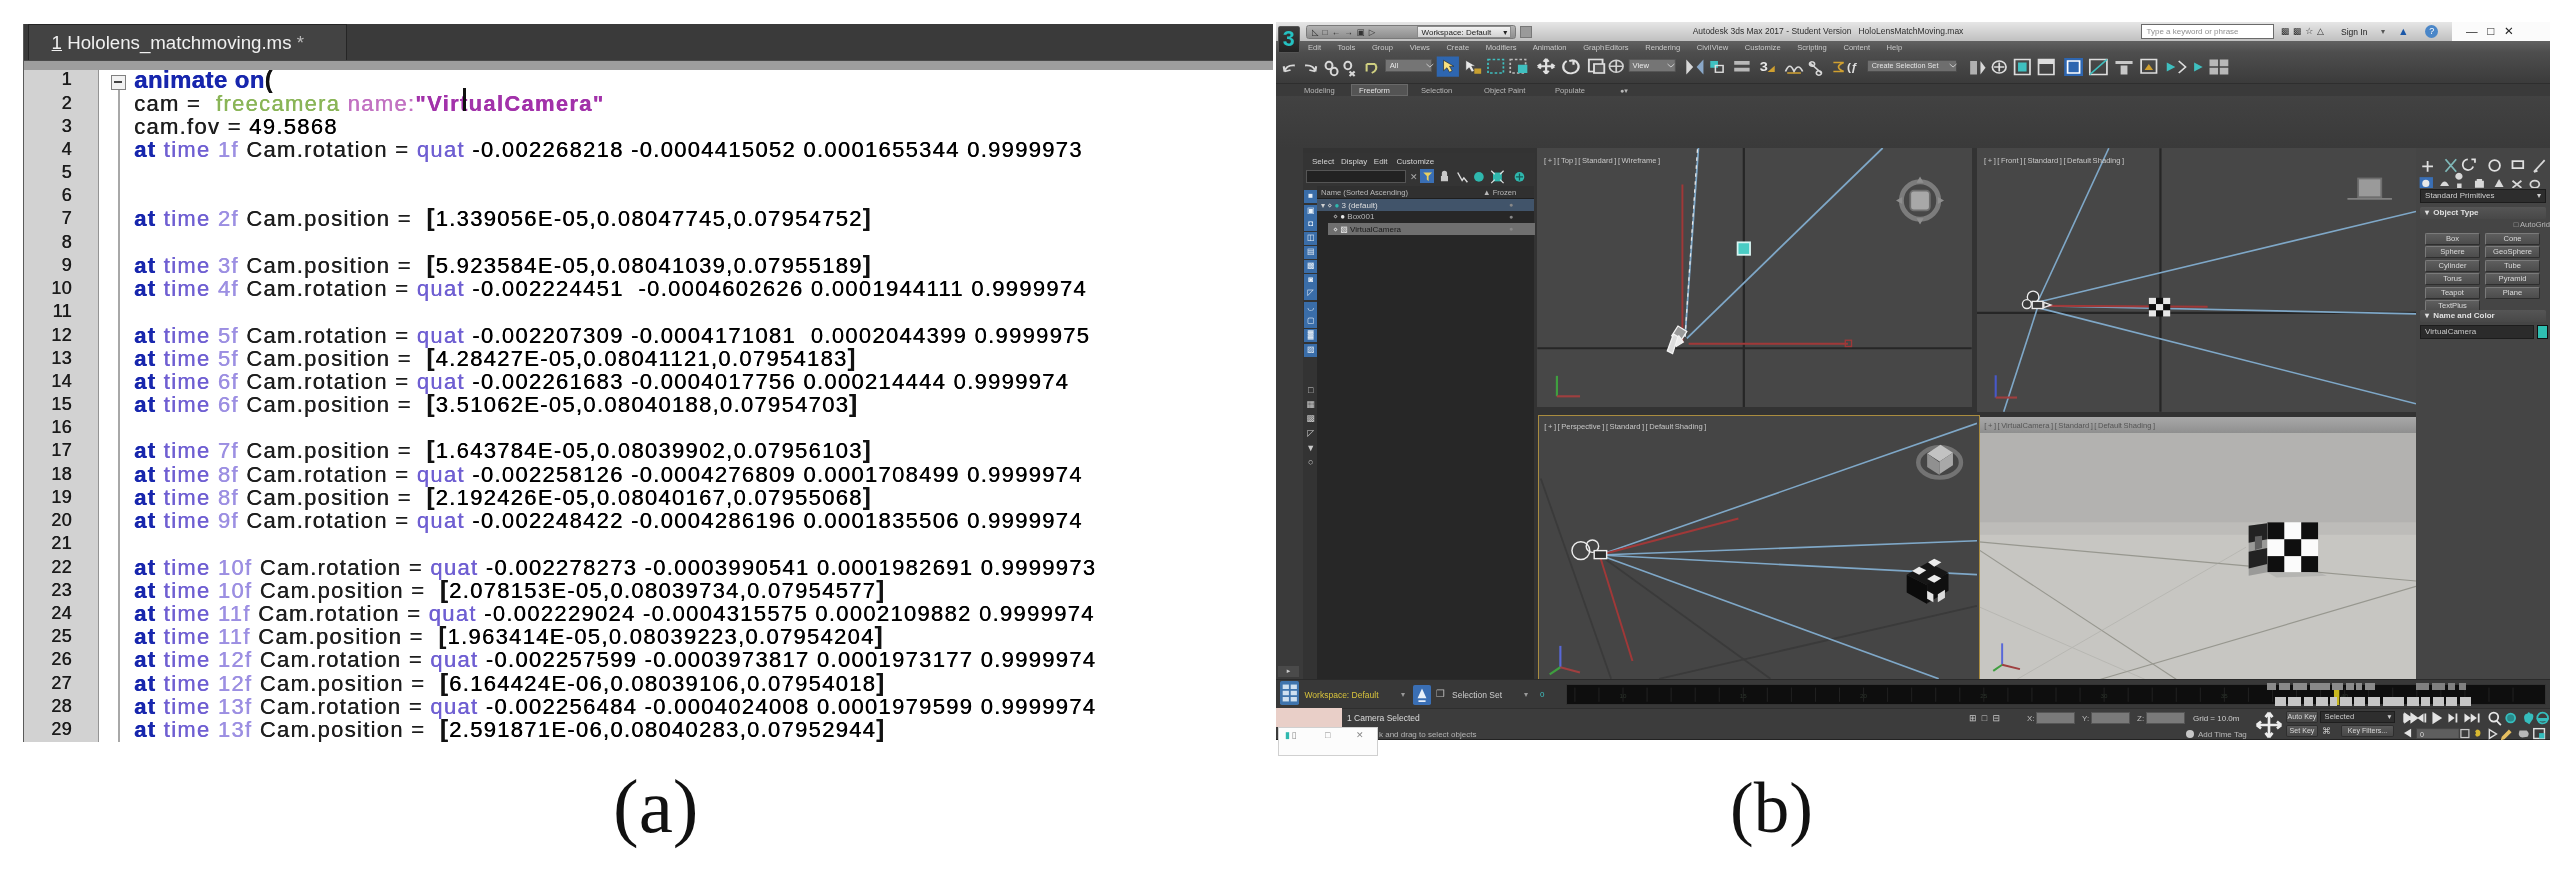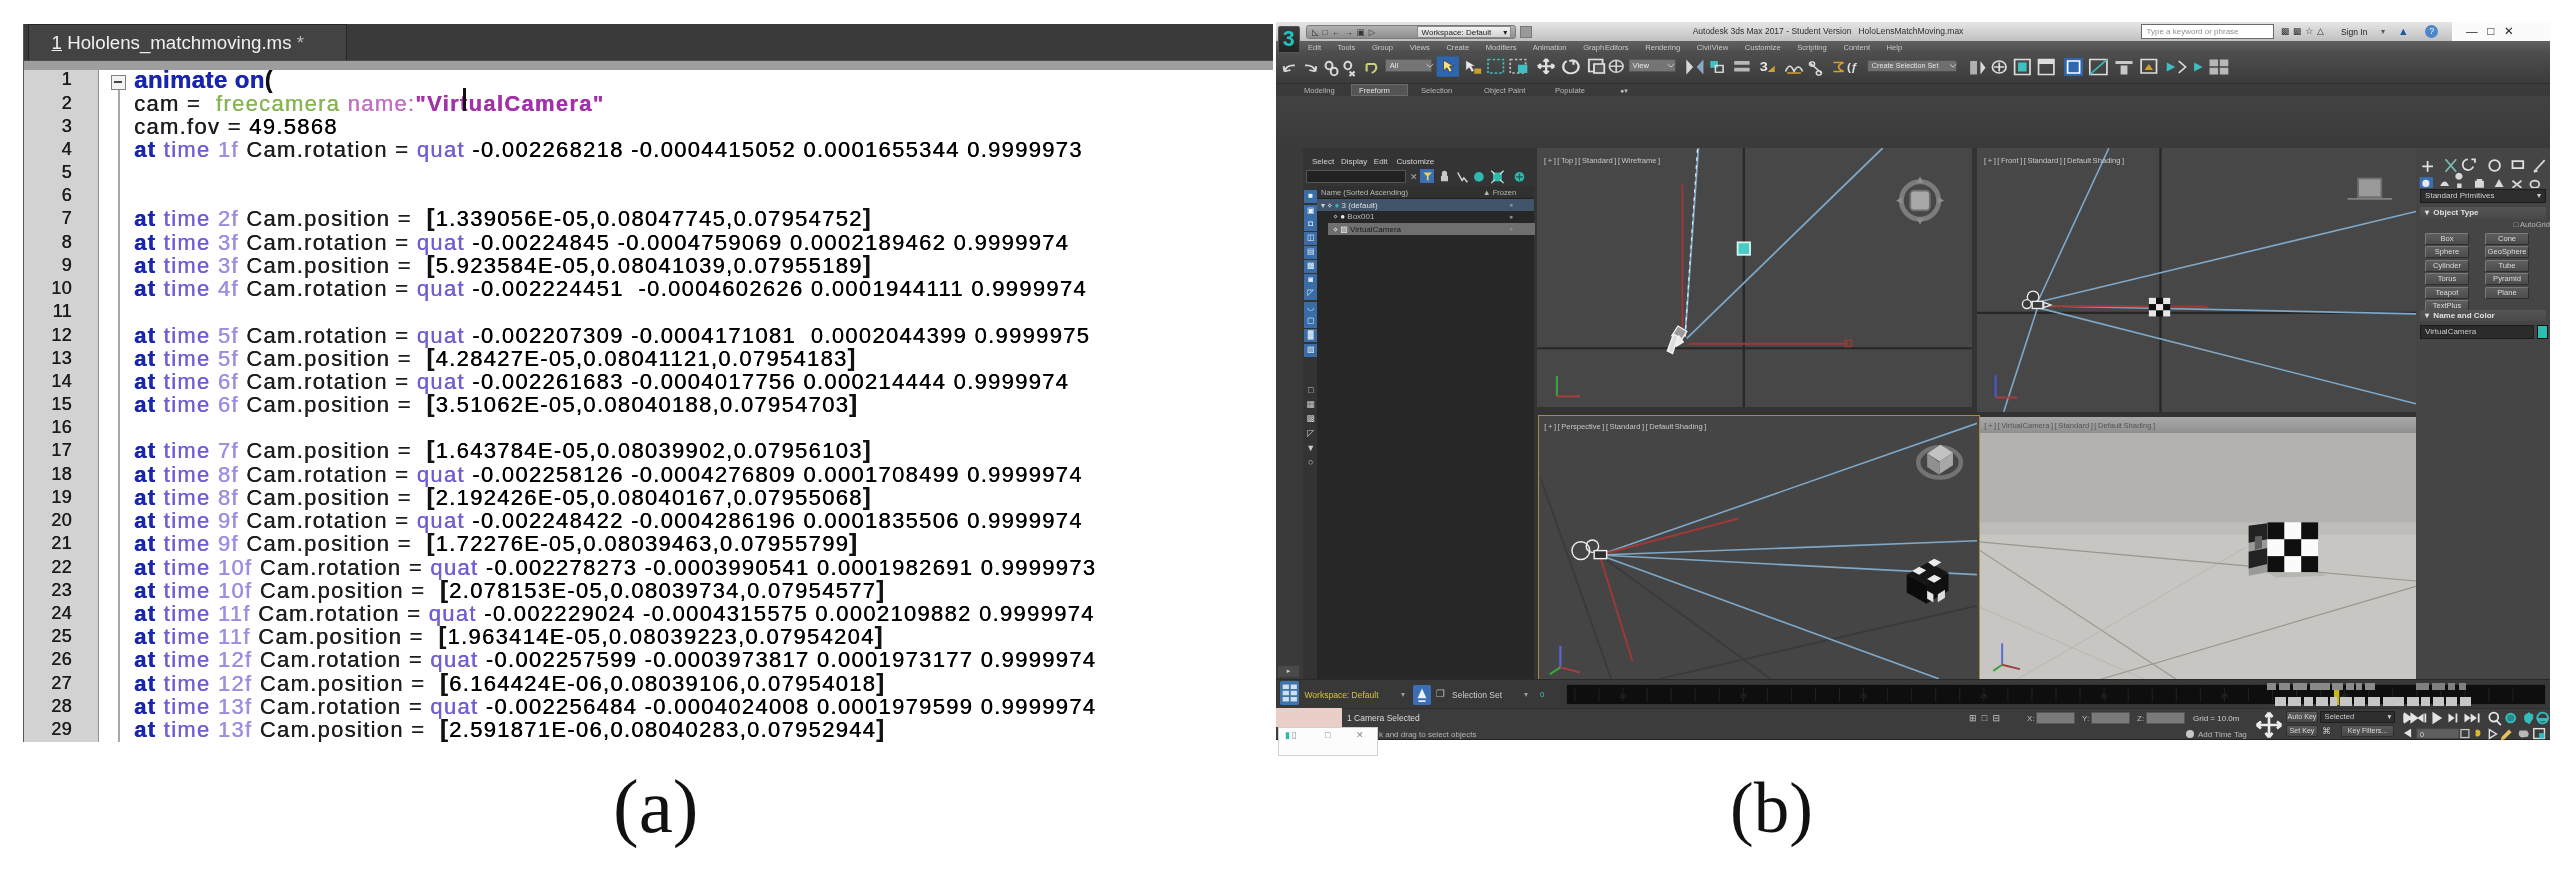--- a/index.html
+++ b/index.html
@@ -71,32 +71,30 @@
 <div class="ln" style="top:625px">28</div>
 <div class="ln" style="top:648px">29</div>
   </div>
   <div id="foldline"></div>
   <div id="foldbox"></div>
 <div class="cl" style="top:-1.8px;font-size:18.7px;letter-spacing:0.4px"><span class="kw" style="font-size:24px">animate on</span><b class="blk">(</b></div>
 <div class="cl" style="top:21.5px">cam =&nbsp; <span class="grn">freecamera</span> <span class="pnk">name:</span><b class="mag">"Vir<span class="caret">t</span>ualCamera"</b></div>
 <div class="cl" style="top:45px">cam.fov = <span class="tl">49.5868</span></div>
 <div class="cl" style="top:68px"><span class="kw">at</span> <span class="pur">time</span> <span class="lp">1f</span> Cam.rotation = <span class="pur">quat</span> <span class="tl">-0.002268218 -0.0004415052 0.0001655344 0.9999973</span></div>
 <div class="cl" style="top:137px"><span class="kw">at</span> <span class="pur">time</span> <span class="lp">2f</span> Cam.position =&nbsp; <b class="blk">[</b><span class="tl">1.339056E-05,0.08047745,0.07954752</span><b class="blk">]</b></div>
-<div class="cl" style="top:161px"><span class="kw">at</span> <span class="pur">time</span> <span class="lp">3f</span> Cam.rotation = <span class="pur">quat</span> <span class="tl">-0.00224845 -0.0004759069 0.0002189462 0.9999974</span></div>
 <div class="cl" style="top:184px"><span class="kw">at</span> <span class="pur">time</span> <span class="lp">3f</span> Cam.position =&nbsp; <b class="blk">[</b><span class="tl">5.923584E-05,0.08041039,0.07955189</span><b class="blk">]</b></div>
 <div class="cl" style="top:207px"><span class="kw">at</span> <span class="pur">time</span> <span class="lp">4f</span> Cam.rotation = <span class="pur">quat</span> <span class="tl">-0.002224451  -0.0004602626 0.0001944111 0.9999974</span></div>
 <div class="cl" style="top:254px"><span class="kw">at</span> <span class="pur">time</span> <span class="lp">5f</span> Cam.rotation = <span class="pur">quat</span> <span class="tl">-0.002207309 -0.0004171081  0.0002044399 0.9999975</span></div>
 <div class="cl" style="top:277px"><span class="kw">at</span> <span class="pur">time</span> <span class="lp">5f</span> Cam.position =&nbsp; <b class="blk">[</b><span class="tl">4.28427E-05,0.08041121,0.07954183</span><b class="blk">]</b></div>
 <div class="cl" style="top:300px"><span class="kw">at</span> <span class="pur">time</span> <span class="lp">6f</span> Cam.rotation = <span class="pur">quat</span> <span class="tl">-0.002261683 -0.0004017756 0.000214444 0.9999974</span></div>
 <div class="cl" style="top:323px"><span class="kw">at</span> <span class="pur">time</span> <span class="lp">6f</span> Cam.position =&nbsp; <b class="blk">[</b><span class="tl">3.51062E-05,0.08040188,0.07954703</span><b class="blk">]</b></div>
 <div class="cl" style="top:369px"><span class="kw">at</span> <span class="pur">time</span> <span class="lp">7f</span> Cam.position =&nbsp; <b class="blk">[</b><span class="tl">1.643784E-05,0.08039902,0.07956103</span><b class="blk">]</b></div>
 <div class="cl" style="top:393px"><span class="kw">at</span> <span class="pur">time</span> <span class="lp">8f</span> Cam.rotation = <span class="pur">quat</span> <span class="tl">-0.002258126 -0.0004276809 0.0001708499 0.9999974</span></div>
 <div class="cl" style="top:416px"><span class="kw">at</span> <span class="pur">time</span> <span class="lp">8f</span> Cam.position =&nbsp; <b class="blk">[</b><span class="tl">2.192426E-05,0.08040167,0.07955068</span><b class="blk">]</b></div>
 <div class="cl" style="top:439px"><span class="kw">at</span> <span class="pur">time</span> <span class="lp">9f</span> Cam.rotation = <span class="pur">quat</span> <span class="tl">-0.002248422 -0.0004286196 0.0001835506 0.9999974</span></div>
-<div class="cl" style="top:462px"><span class="kw">at</span> <span class="pur">time</span> <span class="lp">9f</span> Cam.position =&nbsp; <b class="blk">[</b><span class="tl">1.72276E-05,0.08039463,0.07955799</span><b class="blk">]</b></div>
 <div class="cl" style="top:486px"><span class="kw">at</span> <span class="pur">time</span> <span class="lp">10f</span> Cam.rotation = <span class="pur">quat</span> <span class="tl">-0.002278273 -0.0003990541 0.0001982691 0.9999973</span></div>
 <div class="cl" style="top:509px"><span class="kw">at</span> <span class="pur">time</span> <span class="lp">10f</span> Cam.position =&nbsp; <b class="blk">[</b><span class="tl">2.078153E-05,0.08039734,0.07954577</span><b class="blk">]</b></div>
 <div class="cl" style="top:532px"><span class="kw">at</span> <span class="pur">time</span> <span class="lp">11f</span> Cam.rotation = <span class="pur">quat</span> <span class="tl">-0.002229024 -0.0004315575 0.0002109882 0.9999974</span></div>
 <div class="cl" style="top:555px"><span class="kw">at</span> <span class="pur">time</span> <span class="lp">11f</span> Cam.position =&nbsp; <b class="blk">[</b><span class="tl">1.963414E-05,0.08039223,0.07954204</span><b class="blk">]</b></div>
 <div class="cl" style="top:578px"><span class="kw">at</span> <span class="pur">time</span> <span class="lp">12f</span> Cam.rotation = <span class="pur">quat</span> <span class="tl">-0.002257599 -0.0003973817 0.0001973177 0.9999974</span></div>
 <div class="cl" style="top:602px"><span class="kw">at</span> <span class="pur">time</span> <span class="lp">12f</span> Cam.position =&nbsp; <b class="blk">[</b><span class="tl">6.164424E-06,0.08039106,0.07954018</span><b class="blk">]</b></div>
 <div class="cl" style="top:625px"><span class="kw">at</span> <span class="pur">time</span> <span class="lp">13f</span> Cam.rotation = <span class="pur">quat</span> <span class="tl">-0.002256484 -0.0004024008 0.0001979599 0.9999974</span></div>
 <div class="cl" style="top:648px"><span class="kw">at</span> <span class="pur">time</span> <span class="lp">13f</span> Cam.position =&nbsp; <b class="blk">[</b><span class="tl">2.591871E-06,0.08040283,0.07952944</span><b class="blk">]</b></div>
  </div>
 </div>
@@ -610,20 +608,20 @@
    <path d="M84 22 a4 4 0 1 1 0 8 l-2 -2 1 -2 -1 -2 z" fill="#d8b830"></path>
    <path d="M98 22 l8 5 -8 5 z" fill="none" stroke="#e0e0e0" stroke-width="1.6"></path>
    <path d="M112 30 l8 -8 3 3 -8 8 -4 1 z" fill="#e8c060"></path>
    <path d="M132 23 q-3 7 3 8 l6 -1 q3 -4 -1 -7 z" fill="#b8b8b8"></path>
    <rect x="148" y="21" width="12" height="11" fill="none" stroke="#e0e0e0" stroke-width="1.6"></rect>
           <rect x="154" y="26" width="6" height="6" fill="#35bdbd"></rect>
   </g>
  </svg>
 </div>
 <style>
-.btn{width:44px;height:11.6px;background:linear-gradient(#5e5e5e,#4c4c4c);border-top:0.9px solid #7a7a7a;border-left:0.9px solid #7a7a7a;border-right:0.9px solid #2e2e2e;border-bottom:0.9px solid #2e2e2e;border-radius:1.8px;color:#dcdcdc;font-size:7.6px;text-align:center;line-height:10.7px}
+.btn{width:55px;height:11.6px;background:linear-gradient(#5e5e5e,#4c4c4c);border-top:0.9px solid #7a7a7a;border-left:0.9px solid #7a7a7a;border-right:0.9px solid #2e2e2e;border-bottom:0.9px solid #2e2e2e;border-radius:1.8px;color:#dcdcdc;font-size:7.6px;text-align:center;line-height:10.7px}
 .btn2{height:11.6px;background:linear-gradient(#5a5a5a,#484848);border:0.9px solid #2e2e2e;border-radius:1.8px;color:#d8d8d8;font-size:7.1px;text-align:center;line-height:10.7px}
 .kb{height:7.1px;background:#8a8a8a;display:inline-block}
 .kb2{height:7.1px;background:#808080;display:inline-block}
 .kb3{height:9px;background:#c6c6c6;display:inline-block;margin-top:1.8px}
 i{font-style:normal}
 </style>
 </div>
 
 </body></html>

